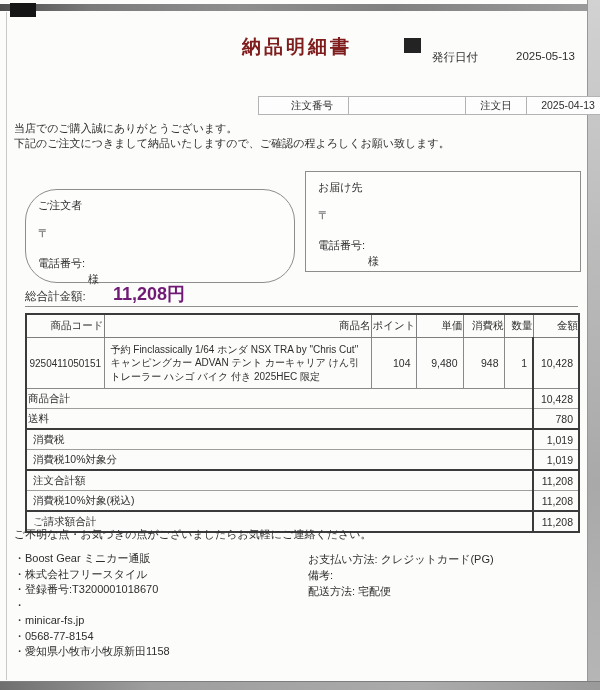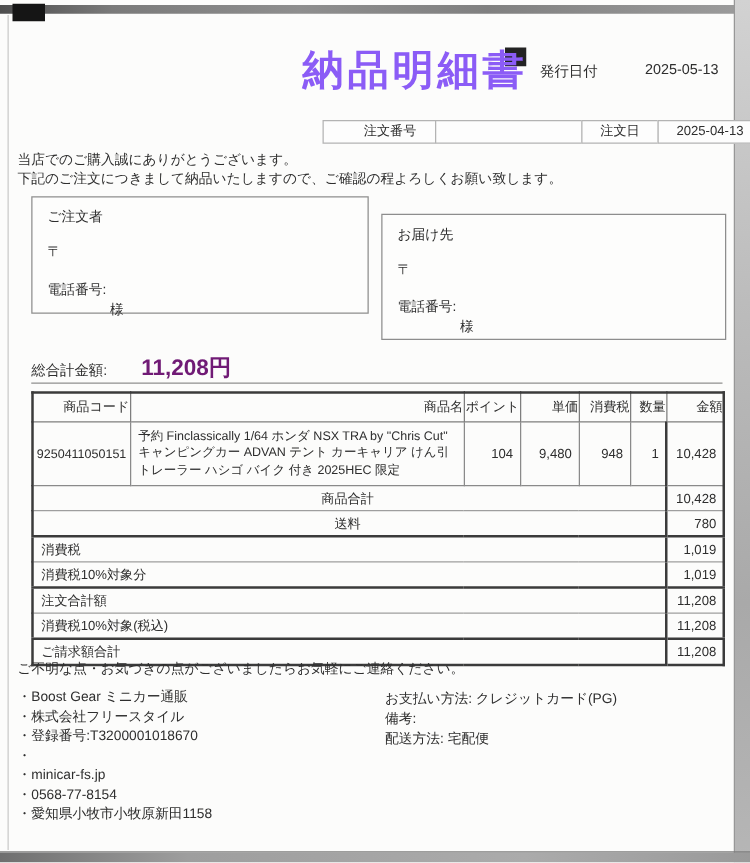--- a/index.html
+++ b/index.html
@@ -10,53 +10,53 @@
     background:linear-gradient(90deg,#4e4e4e 0%,#7a7a7a 15%,#8e8e8e 40%,#808080 65%,#9c9c9c 100%);}
   .mark-tl{position:absolute;left:10px;top:3px;width:26px;height:14px;background:#151515;}
   .mark-issue{position:absolute;left:404px;top:38px;width:17px;height:15px;background:#232323;}
   .mark-order{position:absolute;left:398px;top:97px;width:15px;height:13px;background:#262626;}
   .scan-right{position:absolute;left:587px;top:0;width:13px;height:690px;border-left:1px solid #979797;
     background:linear-gradient(180deg,#d2d2d2 0%,#bcbcbc 35%,#a9a9a9 70%,#b6b6b6 100%);}
   .scan-bottom{position:absolute;left:0;top:681px;width:600px;height:9px;border-top:1px solid #7d7d7d;
     background:linear-gradient(90deg,#6f6f6f 0%,#9e9e9e 25%,#ababab 70%,#9a9a9a 100%);}
   .scan-left{position:absolute;left:6px;top:12px;width:1px;height:668px;background:#c9c9c9;}
   
-  .title{position:absolute;left:242px;top:34px;font-size:33px;font-weight:700;letter-spacing:3px;color:#8b5cf6;}
+  .title{position:absolute;left:242px;top:34px;font-size:19px;font-weight:700;letter-spacing:3px;color:#7f1d1d;}
   .issue-label{position:absolute;left:432px;top:50px;font-size:11.5px;}
   .issue-value{position:absolute;left:516px;top:50px;font-size:11.5px;}
   .order-row{position:absolute;left:258px;top:96px;display:flex;font-size:10.5px;}
   .oc{border:1px solid #b3b3b3;height:17px;line-height:17px;margin-left:-1px;background:#fdfdfd;}
   .oc:first-child{margin-left:0;}
   .oc.c{text-align:center;}
   .oc-w1{width:72px;padding-left:17px;} .oc-w2{width:116px;} .oc-w3{width:60px;} .oc-w4{width:82px;}
   
   .greet{position:absolute;left:14px;top:121px;font-size:11px;line-height:15px;}
   
   .box{position:absolute;border:1px solid #8d8d8d;background:#fdfdfc;padding:8px 12px;box-sizing:border-box;font-size:11px;}
-  .box-l{left:25px;top:157px;width:270px;height:94px;}
+  .box-l{left:25px;top:189px;width:270px;height:94px;border-radius:32px;}
   .box-r{left:305px;top:171px;width:276px;height:101px;}
   .box .postal{margin-top:13px;}
   .box .phone{margin-top:15px;}
   .box .hono{margin-top:1px;padding-left:50px;}
   
   .gt-label{position:absolute;left:25px;top:289px;font-size:11.5px;}
   .gt-value{position:absolute;left:113px;top:282px;font-size:18px;font-weight:700;color:#701a75;}
   .rule{position:absolute;left:25px;top:306px;width:553px;height:1px;background:#8f8f8f;}
   
   table.items{position:absolute;left:25px;top:313px;width:553px;border-collapse:collapse;
     table-layout:fixed;border:2px solid #3b3b3b;font-size:10.5px;}
   table.items th{border:1px solid #7e7e7e;font-weight:normal;height:22px;padding:0;text-align:right;}
   tr.item-row td{border:1px solid #8a8a8a;height:46px;}
   td.code{text-align:center;font-size:10px;}
   td.name{font-size:10px;line-height:13.5px;padding:2px 6px;word-break:break-all;text-align:left;}
   td.num{text-align:right;padding-right:5px;}
   td.amt{border-left:2px solid #3b3b3b !important;}
   tr.sum td{border-top:1px solid #9e9e9e;height:17px;}
   tr.sum.heavy td{border-top:2px solid #3b3b3b;}
-  tr.sum td.lab-r{text-align:center;padding-right:4px;}
+  tr.sum td.lab-r{text-align:left;padding-right:4px;}
   tr.sum td.lab-l{text-align:left;padding-left:6px;}
   
   .note{position:absolute;left:14px;top:527px;font-size:11px;}
   .seller{position:absolute;left:14px;top:551px;font-size:11px;line-height:15.5px;}
   .pay{position:absolute;left:308px;top:551px;font-size:11px;line-height:16px;}
 </style>
 </head>
 <body>
 
 <div class="sheet">

